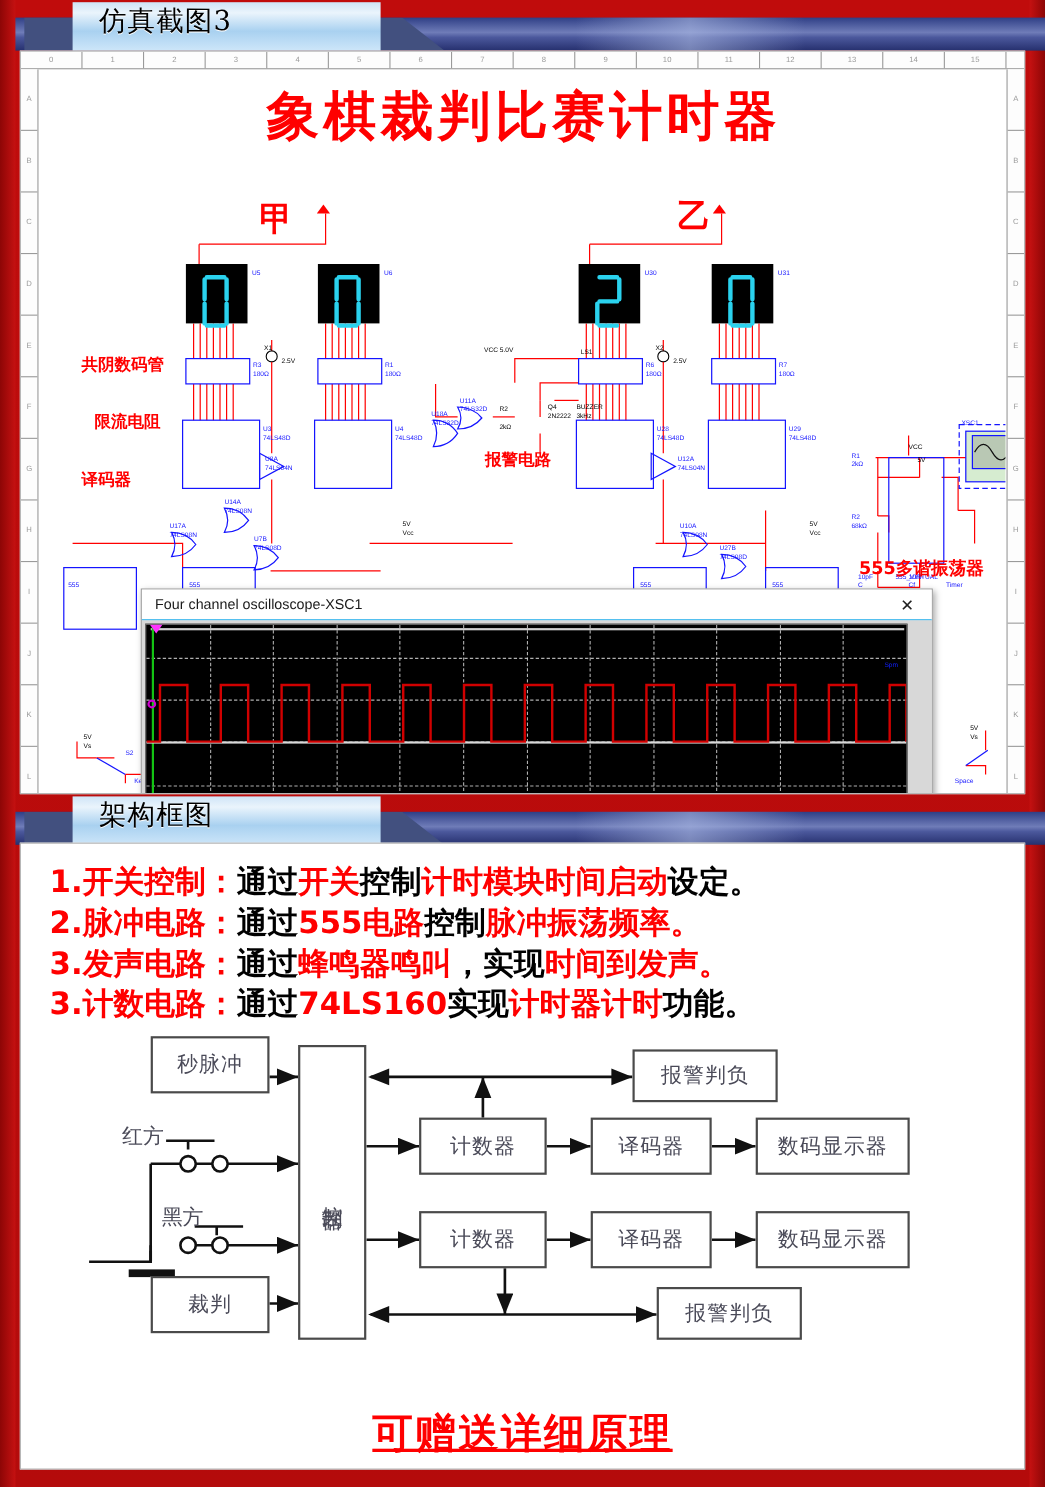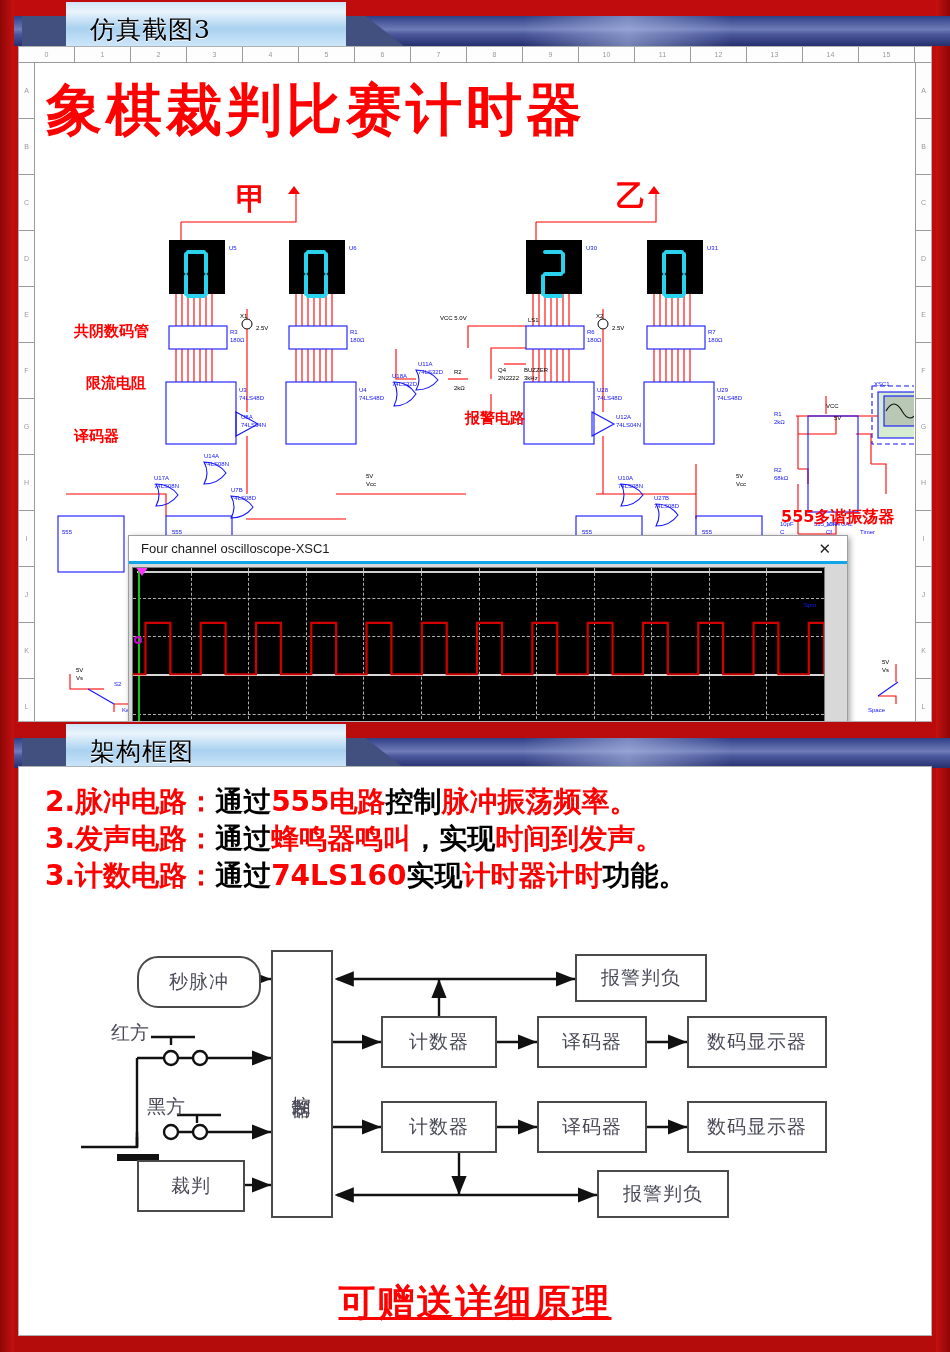--- a/index.html
+++ b/index.html
@@ -43,21 +43,21 @@
     clip-path: polygon(0 0, 100% 0, 100% 100%, 0 100%);
   }
   .banner .tabshape .tri-r{
     position:absolute; left:312px; top:16px; width:70px; height:30px;
     background:#42507f;
     clip-path: polygon(0 0, 45% 0, 100% 100%, 0 100%);
   }
   .banner .tab{
     position:absolute; left:44px; top:2px; width:280px; height:44px;
     background: linear-gradient(180deg,#cfe4f7 0%,#eaf4fc 22%,#a9d1f0 60%,#cde6f9 100%);
-    display:flex; align-items:flex-end; padding-left:24px;
+    display:flex; align-items:flex-start; padding-left:24px;
   }
   .banner .tab span{
     font-family:"DejaVu Serif","Liberation Serif",serif;
     font-size:25px; color:#000; letter-spacing:1px;
     text-shadow:0 1px 0 #fff;
   }
 
   
   .panel {
     position:absolute;
@@ -94,44 +94,44 @@
     height:56px; border-bottom:1px solid #9a9a9a;
     font-size:7px; color:#9a9a9a; text-align:center; line-height:56px;
   }
   .canvas{
     position:absolute; left:17px; top:17px; right:17px; bottom:0;
     background:#fff; overflow:hidden;
   }
 
   .sim-title{
     position:absolute; left:10px; top:18px; width:860px;
-    text-align:left;
+    text-align:center;
     font-family:"DejaVu Sans","Liberation Sans",sans-serif;
     font-weight:bold;
-    font-size:56px; color:#ff0000; letter-spacing:4px;
+    font-size:48px; color:#ff0000; letter-spacing:4px;
     line-height:1;
   }
 
   .lbl{
     position:absolute;
     color:#ff0000; font-weight:bold;
     font-family:"DejaVu Sans","Liberation Sans",sans-serif;
   }
   .lbl.side { font-size:30px; }
   .lbl.part { font-size:15px; }
 
   
   #scope-window{
     position:absolute; left:92px; top:471px; width:720px; height:205px;
     background:#f0f0f0; border:1px solid #9d9d9d;
     box-shadow:2px 2px 6px rgba(0,0,0,.35);
     z-index:40;
   }
   #scope-titlebar{
-    height:28px; background:#ffffff; border-bottom:3px solid #0ea5e9;
+    height:28px; background:#ffffff; border-bottom:1px solid #0ea5e9;
     display:flex; align-items:center; justify-content:space-between;
     padding:0 10px 0 12px;
   }
   #scope-titlebar .t{ font-size:13px; color:#1a1a1a; }
   #scope-close{ font-size:15px; color:#222; cursor:pointer; padding:0 6px; }
   #scope-body{
     position:absolute; left:0; top:28px; right:0; bottom:0;
     background:#d8d8d8; padding:3px 22px 4px 3px;
   }
   #scope-screen{
@@ -273,21 +273,21 @@
 
       <div class="sim-title">象棋裁判比赛计时器</div>
 
       
       <div class="lbl side" style="left:200px; top:115px;">甲</div>
       <div class="lbl side" style="left:580px; top:112px;">乙</div>
 
       <div class="lbl part" style="left:38px; top:258px;">共阴数码管</div>
       <div class="lbl part" style="left:50px; top:310px;">限流电阻</div>
       <div class="lbl part" style="left:38px; top:363px;">译码器</div>
-      <div class="lbl part" style="left:405px; top:345px;margin-left:24px;">报警电路</div>
+      <div class="lbl part" style="left:405px; top:345px;">报警电路</div>
       <div class="lbl part" style="left:745px; top:443px; font-size:16px;">555多谐振荡器</div>
 
       
       <svg width="880" height="660" viewBox="0 0 880 660">
         <g stroke="#ff0000" stroke-width="1.1" fill="none">
 
           <path d="M145 158 L260 158 L260 130"></path>
           <path d="M260 158 L260 158"></path>
           <path d="M145 158 L145 176"></path>
           <path d="M258 122 l-6 8 h12 z" fill="#ff0000" stroke="none"></path>
@@ -533,20 +533,21 @@
       <div class="tri-l"></div>
       <div class="tri-r"></div>
       <div class="tab">
         <span>架构框图</span>
       </div>
     </div>
   </div>
 
   <div class="panel" id="arch-panel">
     <div class="bullets" id="bullets">
+        <div class="bullet"><span class="r">1.开关控制：</span><span>通过</span><span class="r">开关</span><span>控制</span><span class="r">计时模块时间启动</span><span>设定。</span></div>
         <div class="bullet"><span class="r">2.脉冲电路：</span><span>通过</span><span class="r">555电路</span><span>控制</span><span class="r">脉冲振荡频率。</span></div>
         <div class="bullet"><span class="r">3.发声电路：</span><span>通过</span><span class="r">蜂鸣器鸣叫</span><span>，实现</span><span class="r">时间到发声。</span></div>
         <div class="bullet"><span class="r">3.计数电路：</span><span>通过</span><span class="r">74LS160</span><span>实现</span><span class="r">计时器计时</span><span>功能。</span></div>
       </div>
 
     <div id="blockdiagram">
       <svg width="914" height="300" viewBox="0 0 914 300">
         <defs>
           <marker id="ar" markerWidth="9" markerHeight="9" refX="8" refY="3.2" orient="auto">
             <path d="M0,0 L8,3.2 L0,6.4 z" fill="#111"></path>
@@ -594,21 +595,21 @@
           <path d="M132 95 L176 95"></path>
           <circle cx="152" cy="116" r="7" fill="#fff"></circle>
           <circle cx="181" cy="116" r="7" fill="#fff"></circle>
           <path d="M178 173 L178 181"></path>
           <path d="M158 173 L202 173"></path>
           <circle cx="152" cy="190" r="7" fill="#fff"></circle>
           <circle cx="181" cy="190" r="7" fill="#fff"></circle>
         </g>
       </svg>
 
-      <div class="bd-box" style="left:118px; top:14px; width:124px; height:52px;border-radius:21px;">秒脉冲</div>
+      <div class="bd-box" style="left:118px; top:0; width:108px; height:52px;">秒脉冲</div>
       <div class="bd-text" style="left:92px; top:78px;">红方</div>
       <div class="bd-text" style="left:128px; top:152px;">黑方</div>
       <div class="bd-box" style="left:118px; top:218px; width:108px; height:52px;">裁判</div>
 
       <div class="bd-box vert" style="left:252px; top:8px; width:62px; height:268px;">控制器</div>
 
       <div class="bd-box" style="left:362px; top:74px; width:116px; height:52px;">计数器</div>
       <div class="bd-box" style="left:362px; top:159px; width:116px; height:52px;">计数器</div>
 
       <div class="bd-box" style="left:518px; top:74px; width:110px; height:52px;">译码器</div>

